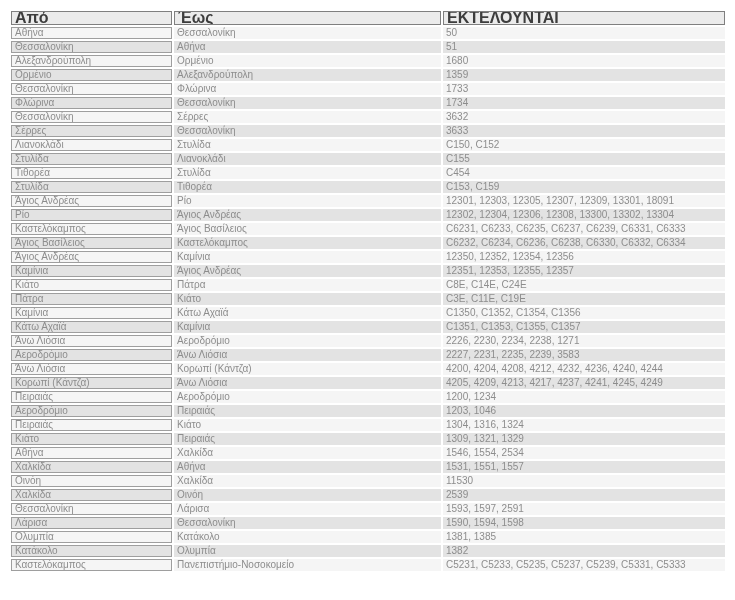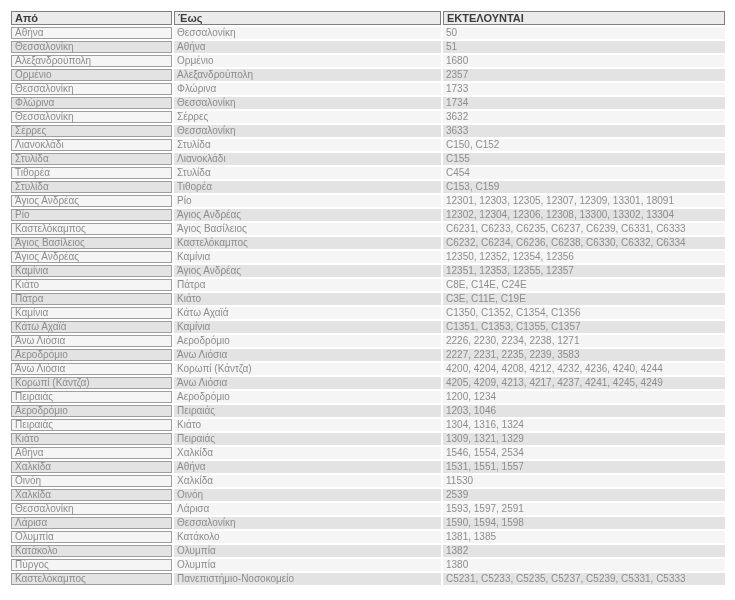--- a/index.html
+++ b/index.html
@@ -32,21 +32,21 @@
     line-height: 10px;
     text-align: left;
     vertical-align: middle;
     padding: 0 3px;
     white-space: nowrap;
     overflow: hidden;
     box-sizing: content-box;
   }
   thead th {
     height: 12px;
-    font-size: 11px;
+    font-size: 16px;
     font-weight: bold;
     color: #3d3d3d;
     background: #ebebeb;
     border: 1px solid #7f7f7f;
   }
   tbody th {
     height: 9.6px;
     font-weight: normal;
     color: #8d8d8d;
     border: 1px solid #9e9e9e;
@@ -96,21 +96,21 @@
 
   <tr>
     <th scope="row">Αλεξανδρούπολη</th>
     <td>Ορμένιο</td>
     <td>1680</td>
   </tr>
 
   <tr>
     <th scope="row">Ορμένιο</th>
     <td>Αλεξανδρούπολη</td>
-    <td>2357</td>
+    <td>1359</td>
   </tr>
 
   <tr>
     <th scope="row">Θεσσαλονίκη</th>
     <td>Φλώρινα</td>
     <td>1733</td>
   </tr>
 
   <tr>
     <th scope="row">Φλώρινα</th>
@@ -304,25 +304,20 @@
     <td>Κατάκολο</td>
     <td>1381, 1385</td>
   </tr>
 
   <tr>
     <th scope="row">Κατάκολο</th>
     <td>Ολυμπία</td>
     <td>1382</td>
   </tr>
 
-  <tr>
-    <th scope="row">Πύργος</th>
-    <td>Ολυμπία</td>
-    <td>1380</td>
-  </tr>
 
   <tr>
     <th scope="row">Καστελόκαμπος</th>
     <td>Πανεπιστήμιο-Νοσοκομείο</td>
     <td>C5231, C5233, C5235, C5237, C5239, C5331, C5333</td>
   </tr>
 </tbody>
   </table>
 </div>
 

